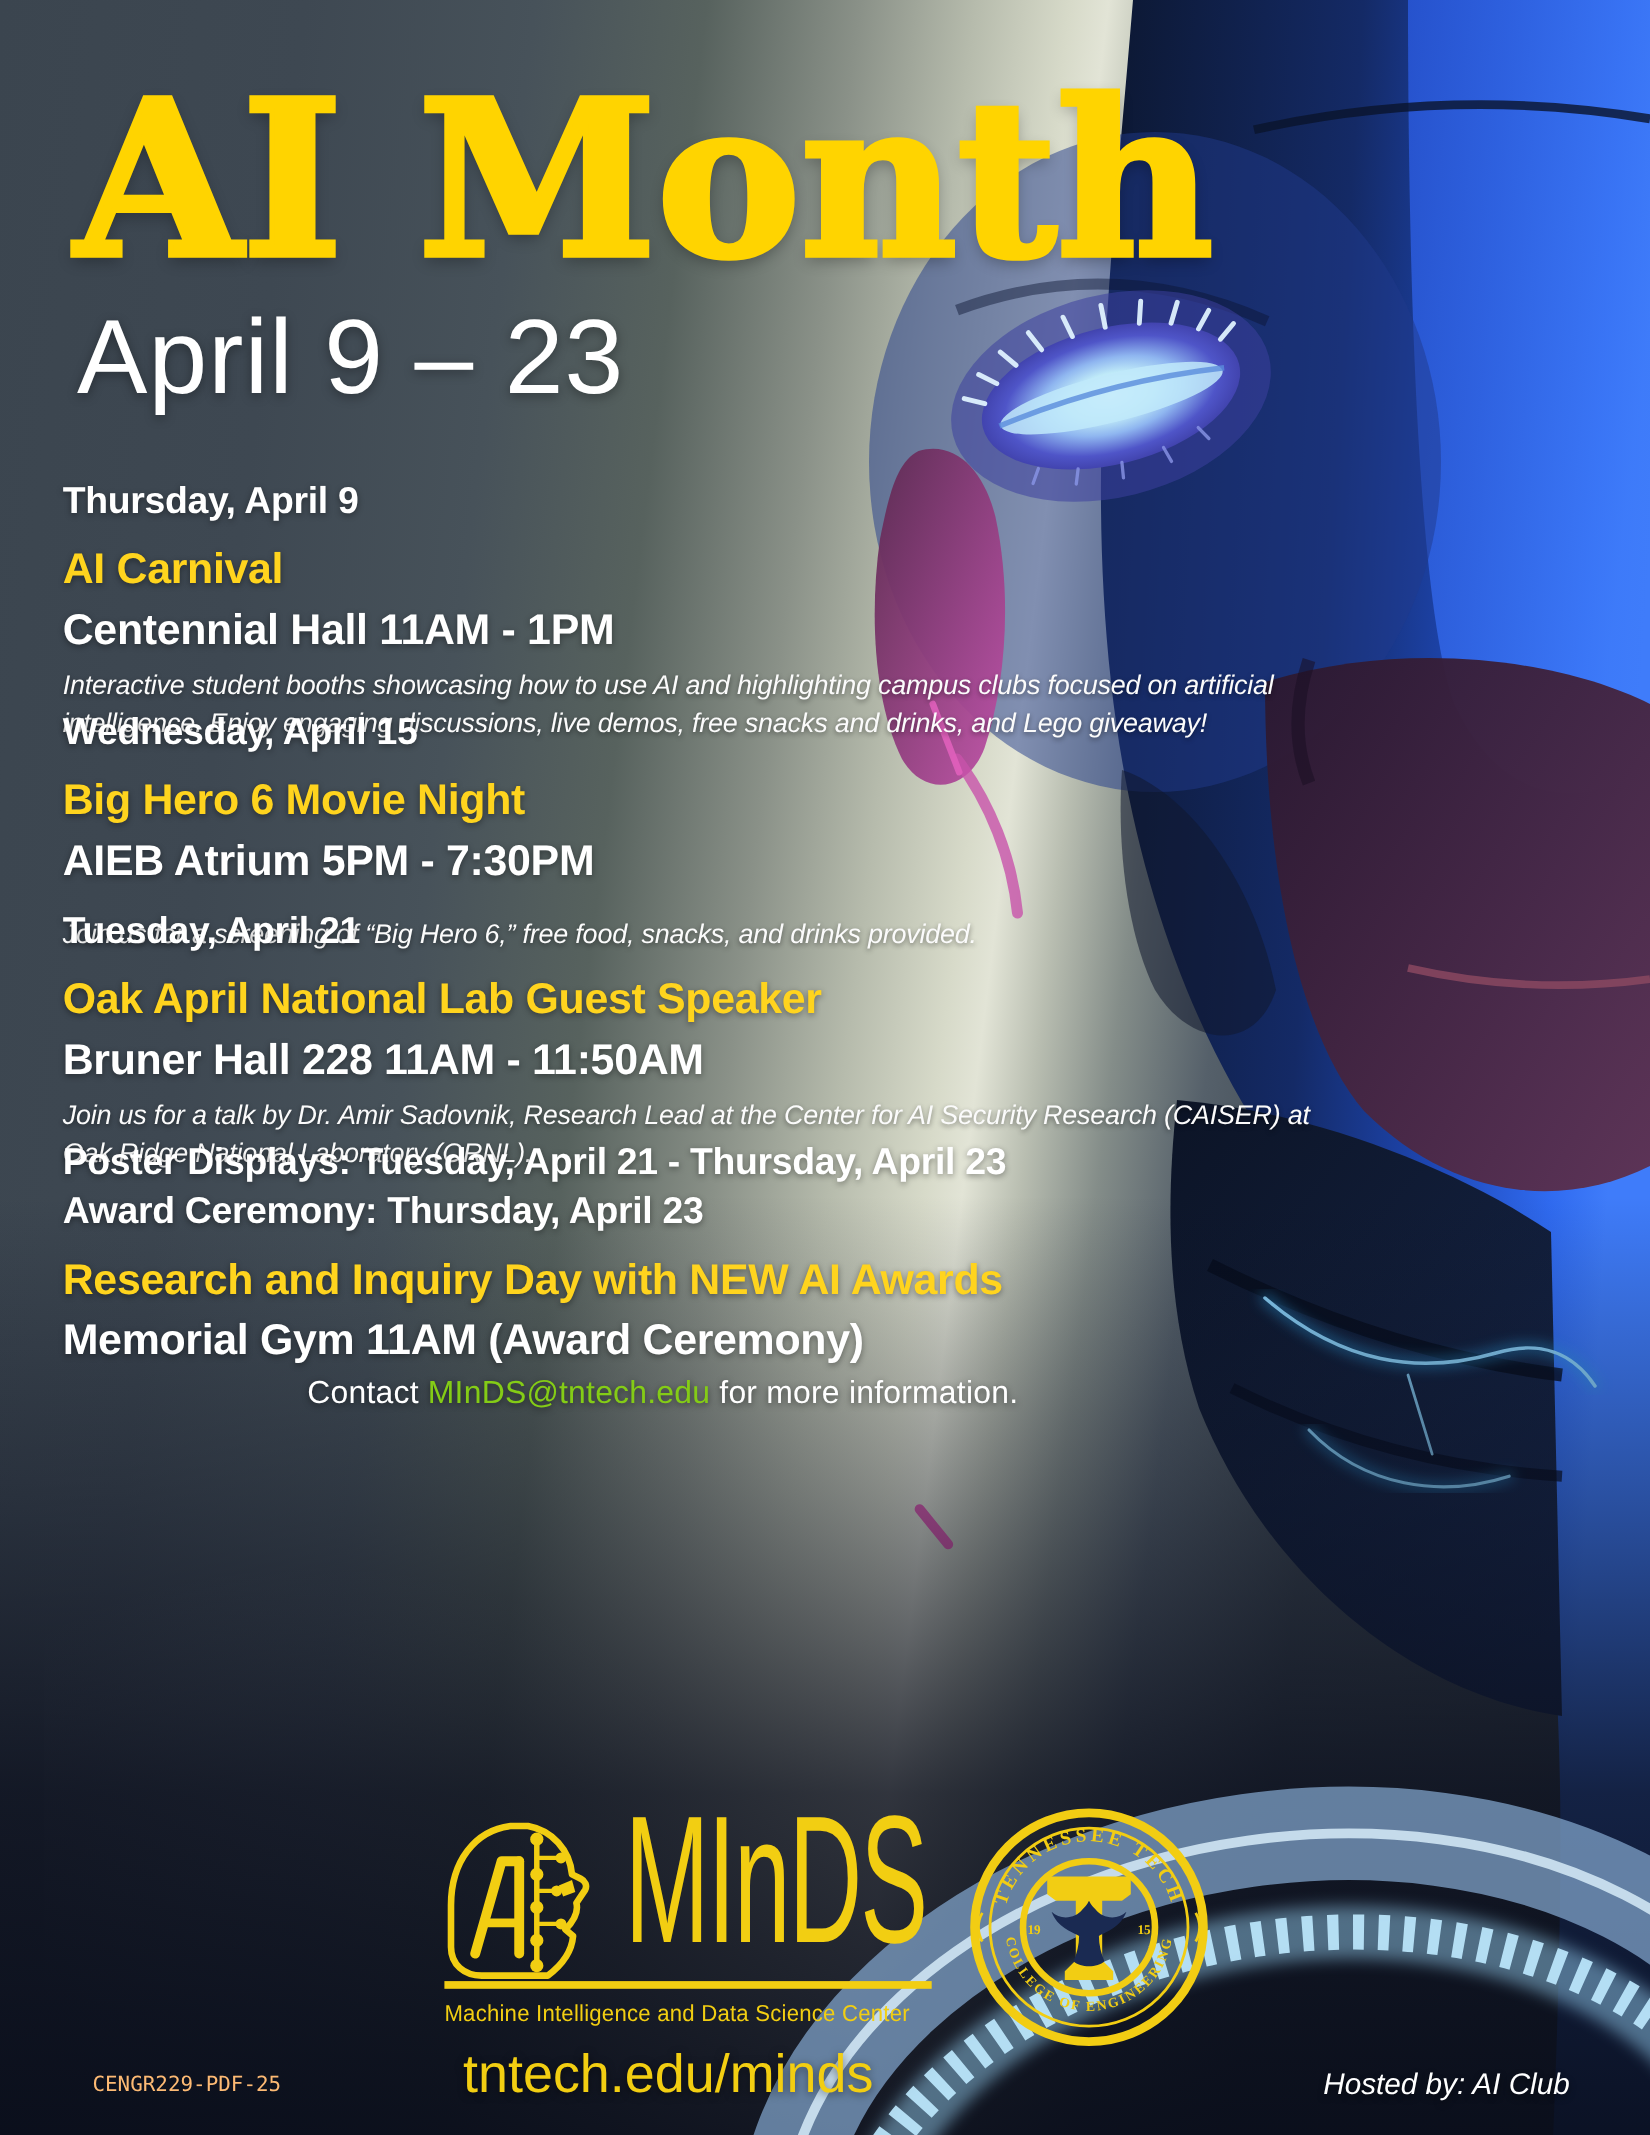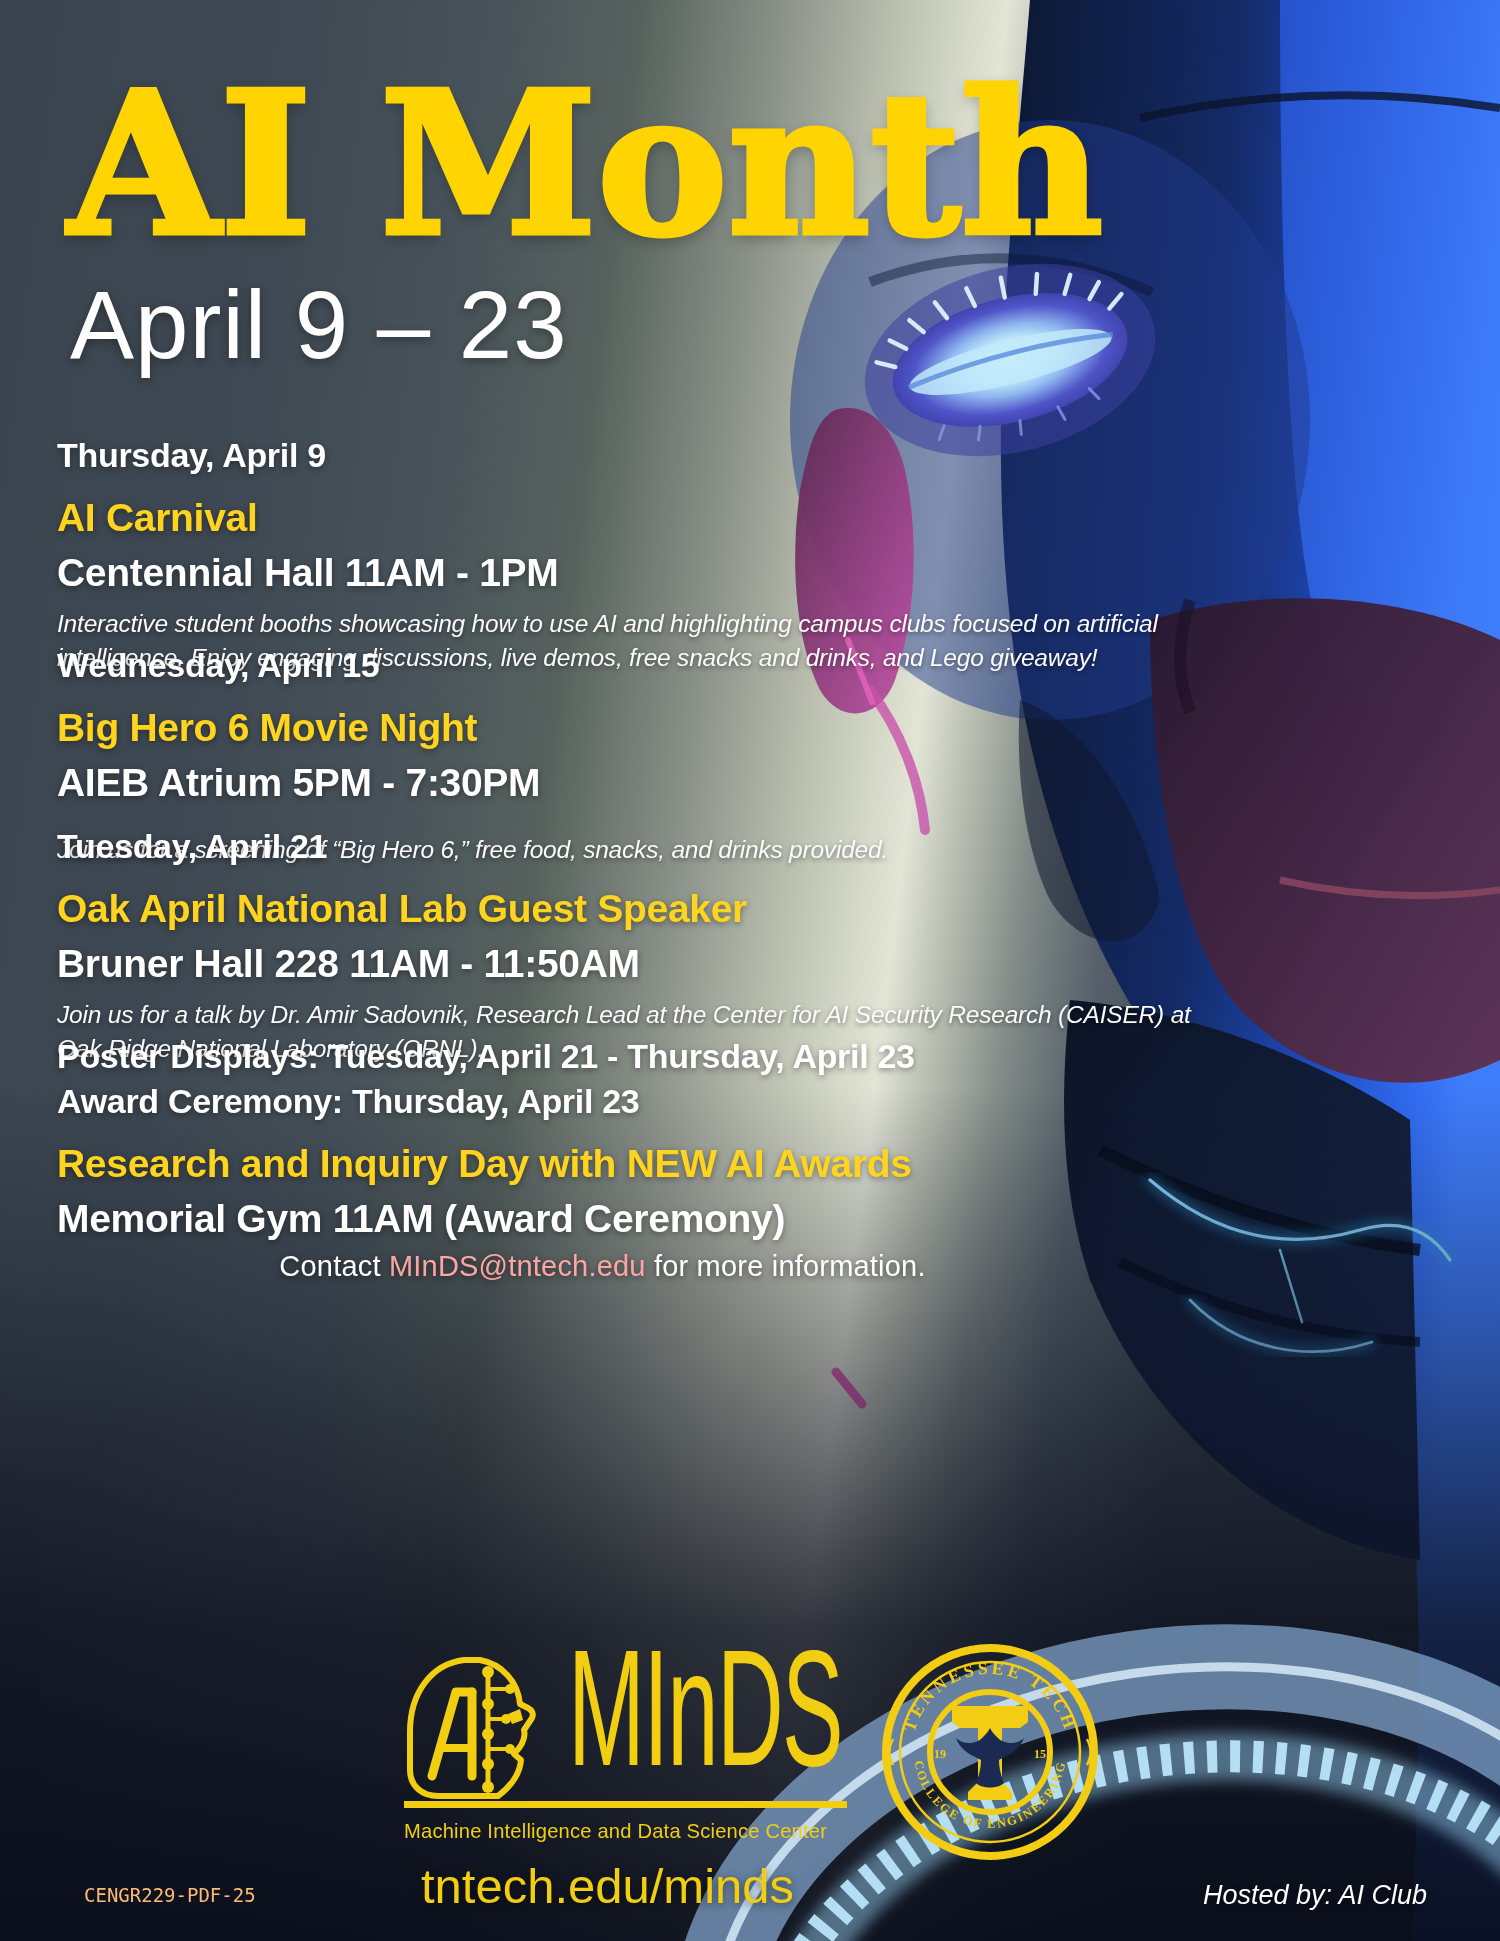--- a/index.html
+++ b/index.html
@@ -66,21 +66,21 @@
   .ev-desc.gap{margin-top:26px;}
   #event-1{top:433px;}
   #event-2{top:643px;}
   #event-3{top:824px;}
   #event-4{top:1034px;}
   .contact-line{
     left:0;top:1250px;width:1205px;text-align:center;z-index:10;
     font-size:29px;color:#ffffff;letter-spacing:0.2px;
     text-shadow:0 2px 6px rgba(0,0,0,0.5);
   }
-  .contact-email{color:#fca5a5;}
+  .contact-email{color:#84cc16;}
   
   .minds-logo{left:402px;top:1650px;width:860px;height:210px;z-index:10;}
   .minds-word{
     position:absolute;left:166px;top:-24px;
     font-size:165px;line-height:1;color:#F2CE12;
     transform:scaleX(0.56);transform-origin:left top;
     letter-spacing:-3px;white-space:nowrap;
   }
   .minds-underline{position:absolute;left:2px;top:151px;width:443px;height:7px;background:#F2CE12;}
   .minds-tagline{

